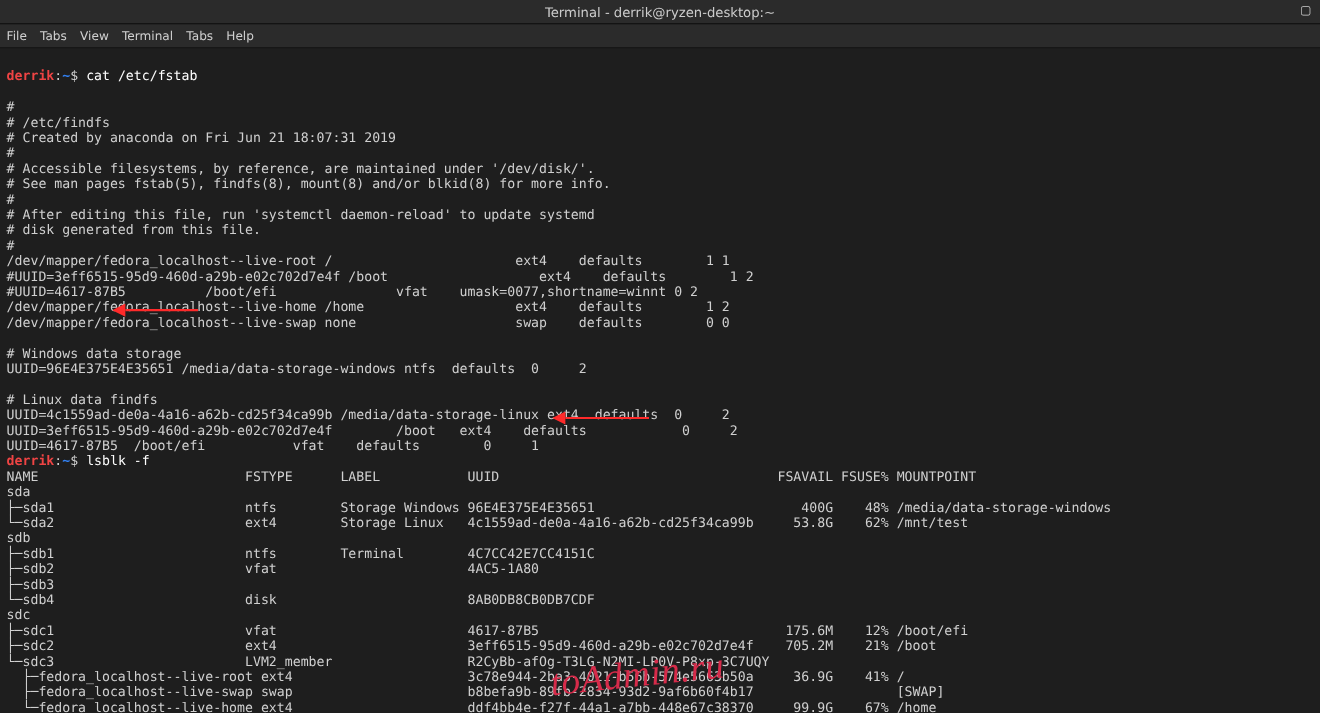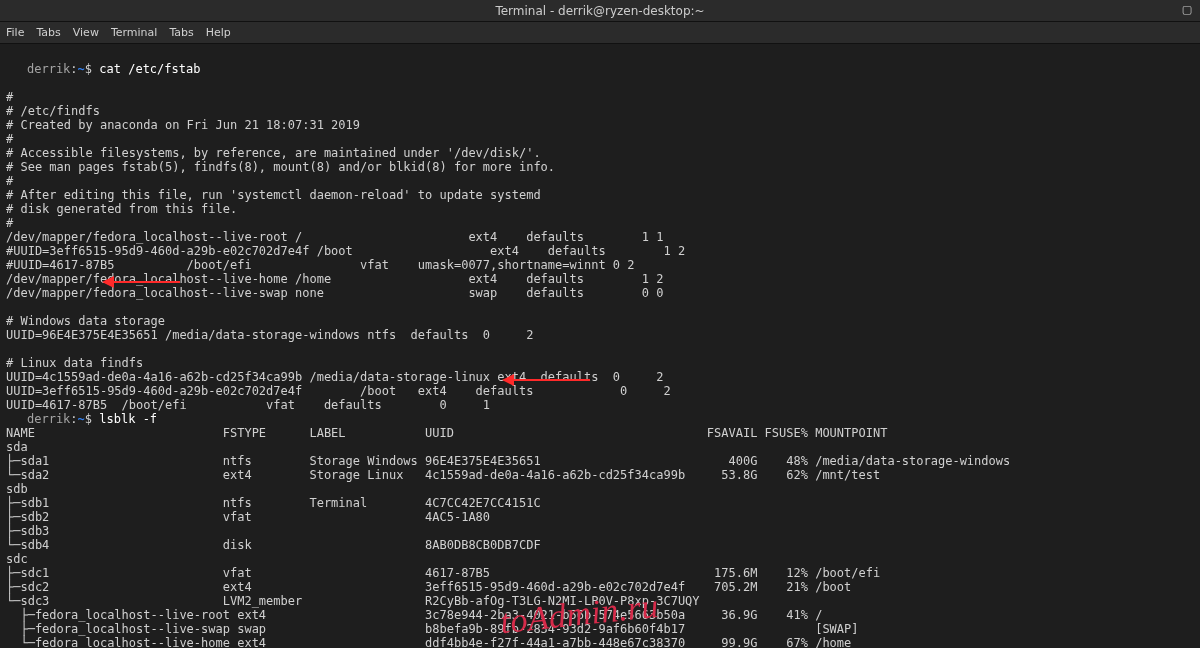--- a/index.html
+++ b/index.html
@@ -46,21 +46,21 @@
     font-size: 11px;
     border-bottom: 1px solid #111;
   }
   .menubar span { color: #d0d0d0; cursor: default; }
   .terminal {
     padding: 4px 6px 6px 6px;
     white-space: pre;
     line-height: 14px;
     letter-spacing: 0;
   }
-  .prompt-host { color: #a3a3a3; font-weight: normal; margin-left: 21px; }
+  .prompt-host { color: #ef4444; font-weight: bold; }
   .prompt-tilde { color: #3282f6; font-weight: bold; }
   .cmd { color: #ffffff; }
   .out { color: #d0d0d0; }
   .arrow {
     position: absolute;
     pointer-events: none;
   }
   .watermark {
     position: absolute;
     left: 500px;

